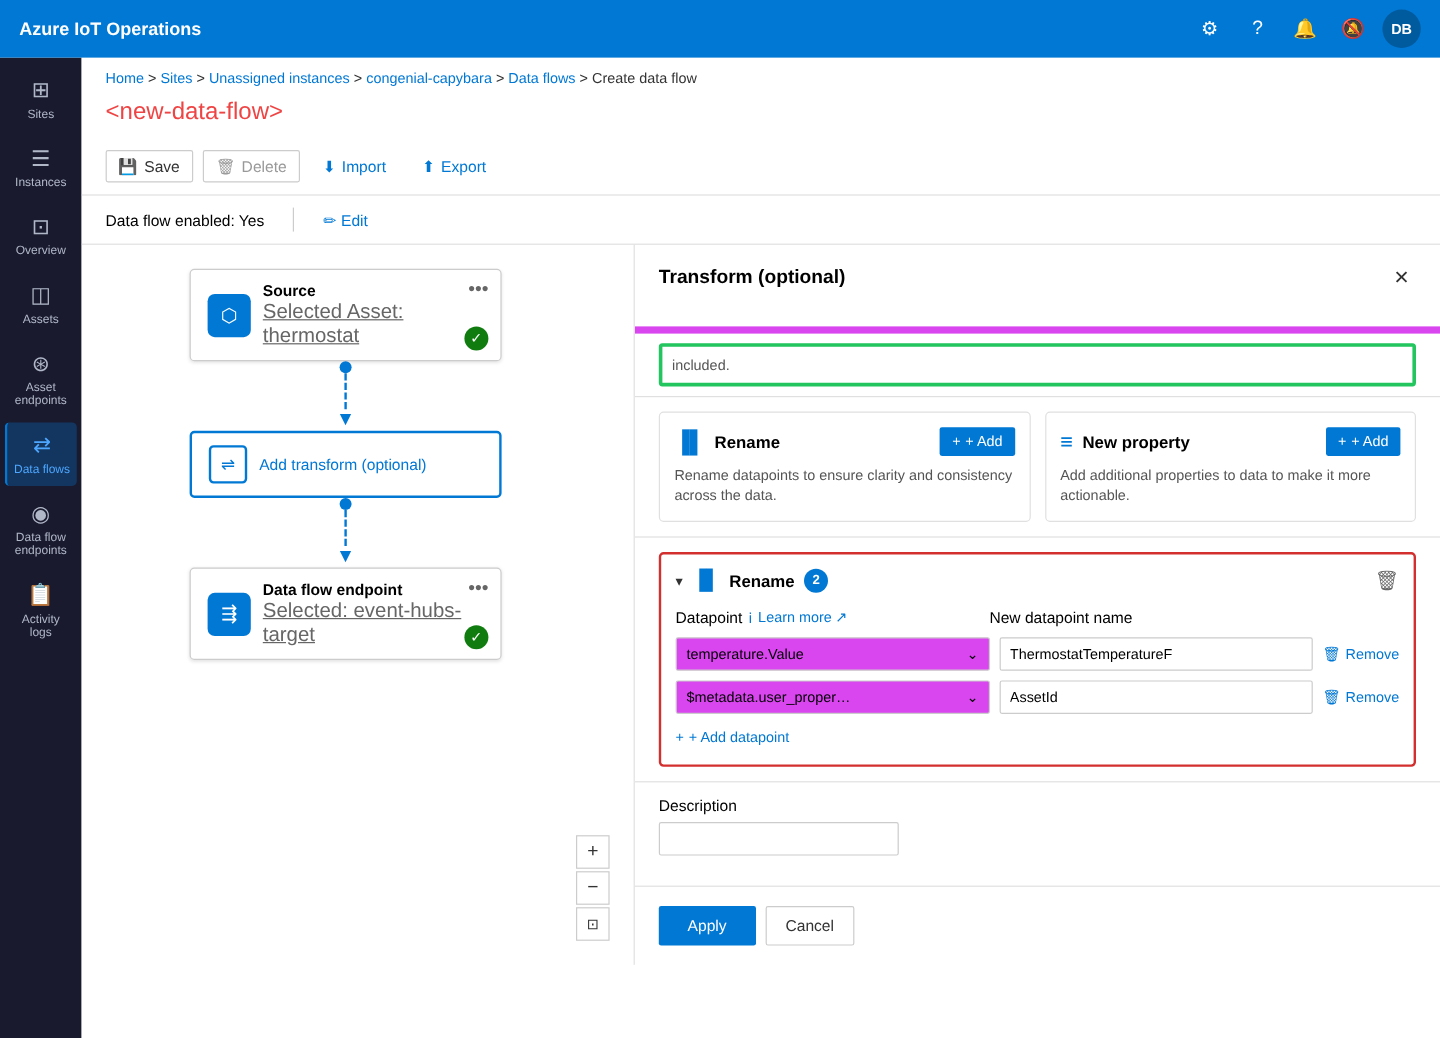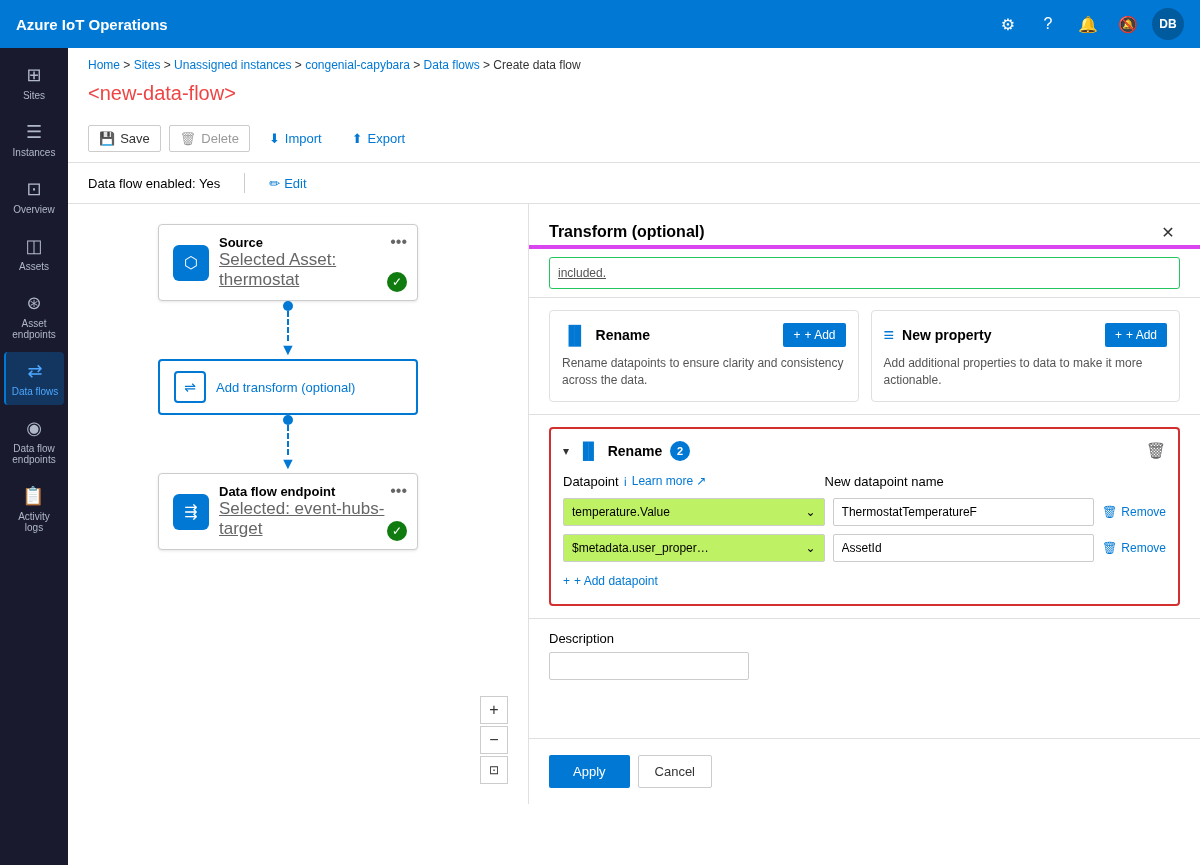--- a/index.html
+++ b/index.html
@@ -253,22 +253,22 @@
     
     .transform-panel {
       flex: 1;
       border-left: 1px solid #e0e0e0;
       overflow-y: auto;
       display: flex;
       flex-direction: column;
     }
 
     .panel-header {
-      padding: 16px 20px 1px;
-      border-bottom: 4px solid #d946ef;
+      padding: 16px 20px 28px;
+      border-bottom: 6px solid #d946ef;
       display: flex;
       align-items: center;
       justify-content: space-between;
     }
     .panel-title { font-size: 16px; font-weight: 600; }
     .close-btn {
       width: 24px; height: 24px;
       display: flex; align-items: center; justify-content: center;
       cursor: pointer; color: #333; font-size: 16px; border-radius: 2px;
     }
@@ -357,21 +357,21 @@
       align-items: center;
       gap: 8px;
       margin-bottom: 8px;
     }
     .dp-select {
       flex: 1;
       border: 1px solid #ccc;
       border-radius: 2px;
       padding: 6px 8px;
       font-size: 12px;
-      background: #bef264;
+      background: #d946ef;
       display: flex; align-items: flex-end; justify-content: space-between;
       cursor: pointer;
     }
     .dp-input {
       flex: 1;
       border: 1px solid #ccc;
       border-radius: 2px;
       padding: 6px 8px;
       font-size: 12px;
       background: white;
@@ -599,21 +599,21 @@
       <div class="transform-panel">
 
         <div class="panel-header">
           <span class="panel-title">Transform (optional)</span>
           <div class="close-btn">✕</div>
         </div>
 
         <div class="cards-scroll">
 
           <div style="padding: 8px 20px; font-size:12px; color:#555; display:flex; gap: 20px; border-bottom: 1px solid #e0e0e0;">
-            <div style="flex:1; border:1px solid #22c55e; padding:8px; border-radius:3px;text-decoration:underline;">
+            <div style="flex:1; border:3px solid #22c55e; padding:8px; border-radius:3px;">
               <span>included.</span>
             </div>
           </div>
 
           <div class="cards-row">
 
             <div class="transform-card">
               <div class="card-header">
                 <div class="card-title-row">
                   <span class="card-icon">▐▌</span>

